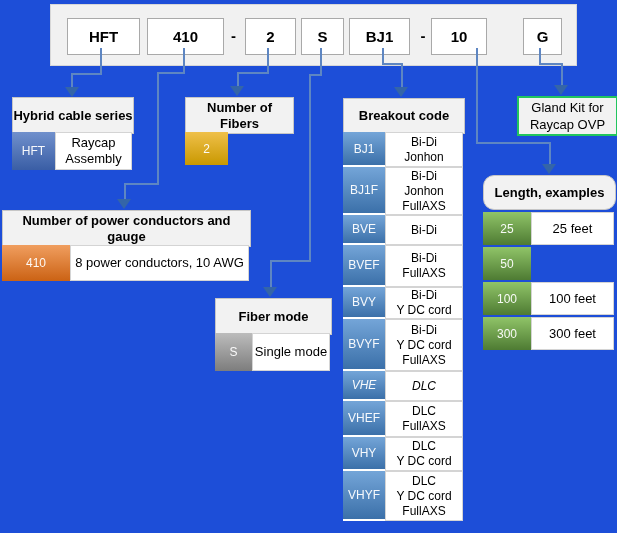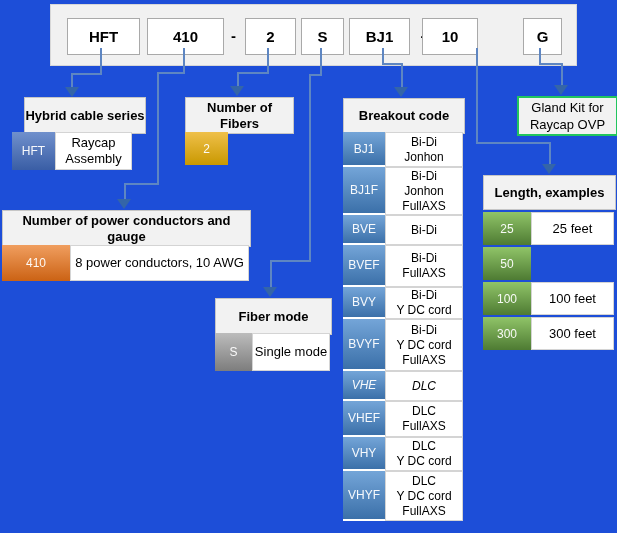--- a/index.html
+++ b/index.html
@@ -72,21 +72,21 @@
 <div class="canvas">
 
   <div class="topbar">
     <div class="seg" style="left:16px;width:71px;">HFT</div>
     <div class="seg" style="left:96px;width:75px;">410</div>
     <div class="dash" style="left:171px;width:23px;">-</div>
     <div class="seg" style="left:194px;width:49px;">2</div>
     <div class="seg" style="left:250px;width:41px;">S</div>
     <div class="seg" style="left:298px;width:59px;">BJ1</div>
     <div class="dash" style="left:357px;width:30px;">-</div>
-    <div class="seg" style="left:371px;width:54px;">10</div>
+    <div class="seg" style="left:380px;width:54px;">10</div>
     <div class="seg" style="left:472px;width:37px;">G</div>
   </div>
 
   <div class="ln" style="left:100px;top:48px;width:2px;height:27px;"></div>
   <div class="ln" style="left:71px;top:73px;width:31px;height:2px;"></div>
   <div class="ln" style="left:71px;top:75px;width:2px;height:12px;"></div>
   <div class="arr" style="left:65px;top:87px;"></div>
 
   <div class="ln" style="left:183px;top:48px;width:2px;height:26px;"></div>
   <div class="ln" style="left:157px;top:72px;width:28px;height:2px;"></div>
@@ -115,21 +115,21 @@
   <div class="ln" style="left:476px;top:48px;width:2px;height:96px;"></div>
   <div class="ln" style="left:476px;top:142px;width:75px;height:2px;"></div>
   <div class="ln" style="left:549px;top:144px;width:2px;height:20px;"></div>
   <div class="arr" style="left:542px;top:164px;"></div>
 
   <div class="ln" style="left:539px;top:48px;width:2px;height:17px;"></div>
   <div class="ln" style="left:539px;top:63px;width:24px;height:2px;"></div>
   <div class="ln" style="left:561px;top:65px;width:2px;height:20px;"></div>
   <div class="arr" style="left:554px;top:85px;"></div>
 
-  <div class="hdr" style="left:12px;top:97px;width:120px;height:35px;margin-left:12px;">Hybrid cable series</div>
+  <div class="hdr" style="left:12px;top:97px;width:120px;height:35px;">Hybrid cable series</div>
   <div class="row" style="left:12px;top:132px;width:120px;height:38px;">
     <div class="code blue" style="width:43px;">HFT</div>
     <div class="desc">Raycap
 Assembly</div>
   </div>
 
   <div class="hdr" style="left:185px;top:97px;width:107px;height:35px;">Number of Fibers</div>
   <div class="row" style="left:185px;top:132px;width:43px;height:33px;">
     <div class="code gold" style="width:43px;">2</div>
   </div>
@@ -197,21 +197,21 @@
       <div class="code bblue">VHYF</div>
       <div class="desc">DLC
 Y DC cord
 FullAXS</div>
     </div>
   </div>
 
   <div class="gland-box">Gland Kit for
 Raycap OVP</div>
 
-  <div class="hdr" style="left:483px;top:175px;width:131px;height:33px;">Length, examples</div>
+  <div class="hdr" style="left:483px;top:175px;width:131px;height:33px;border-radius:11px;">Length, examples</div>
   <div class="len-table">
     <div class="len-row">
       <div class="code green">25</div>
       <div class="desc">25 feet</div>
     </div>
     <div class="len-row">
       <div class="code green">50</div>
     </div>
     <div class="len-row">
       <div class="code green">100</div>

